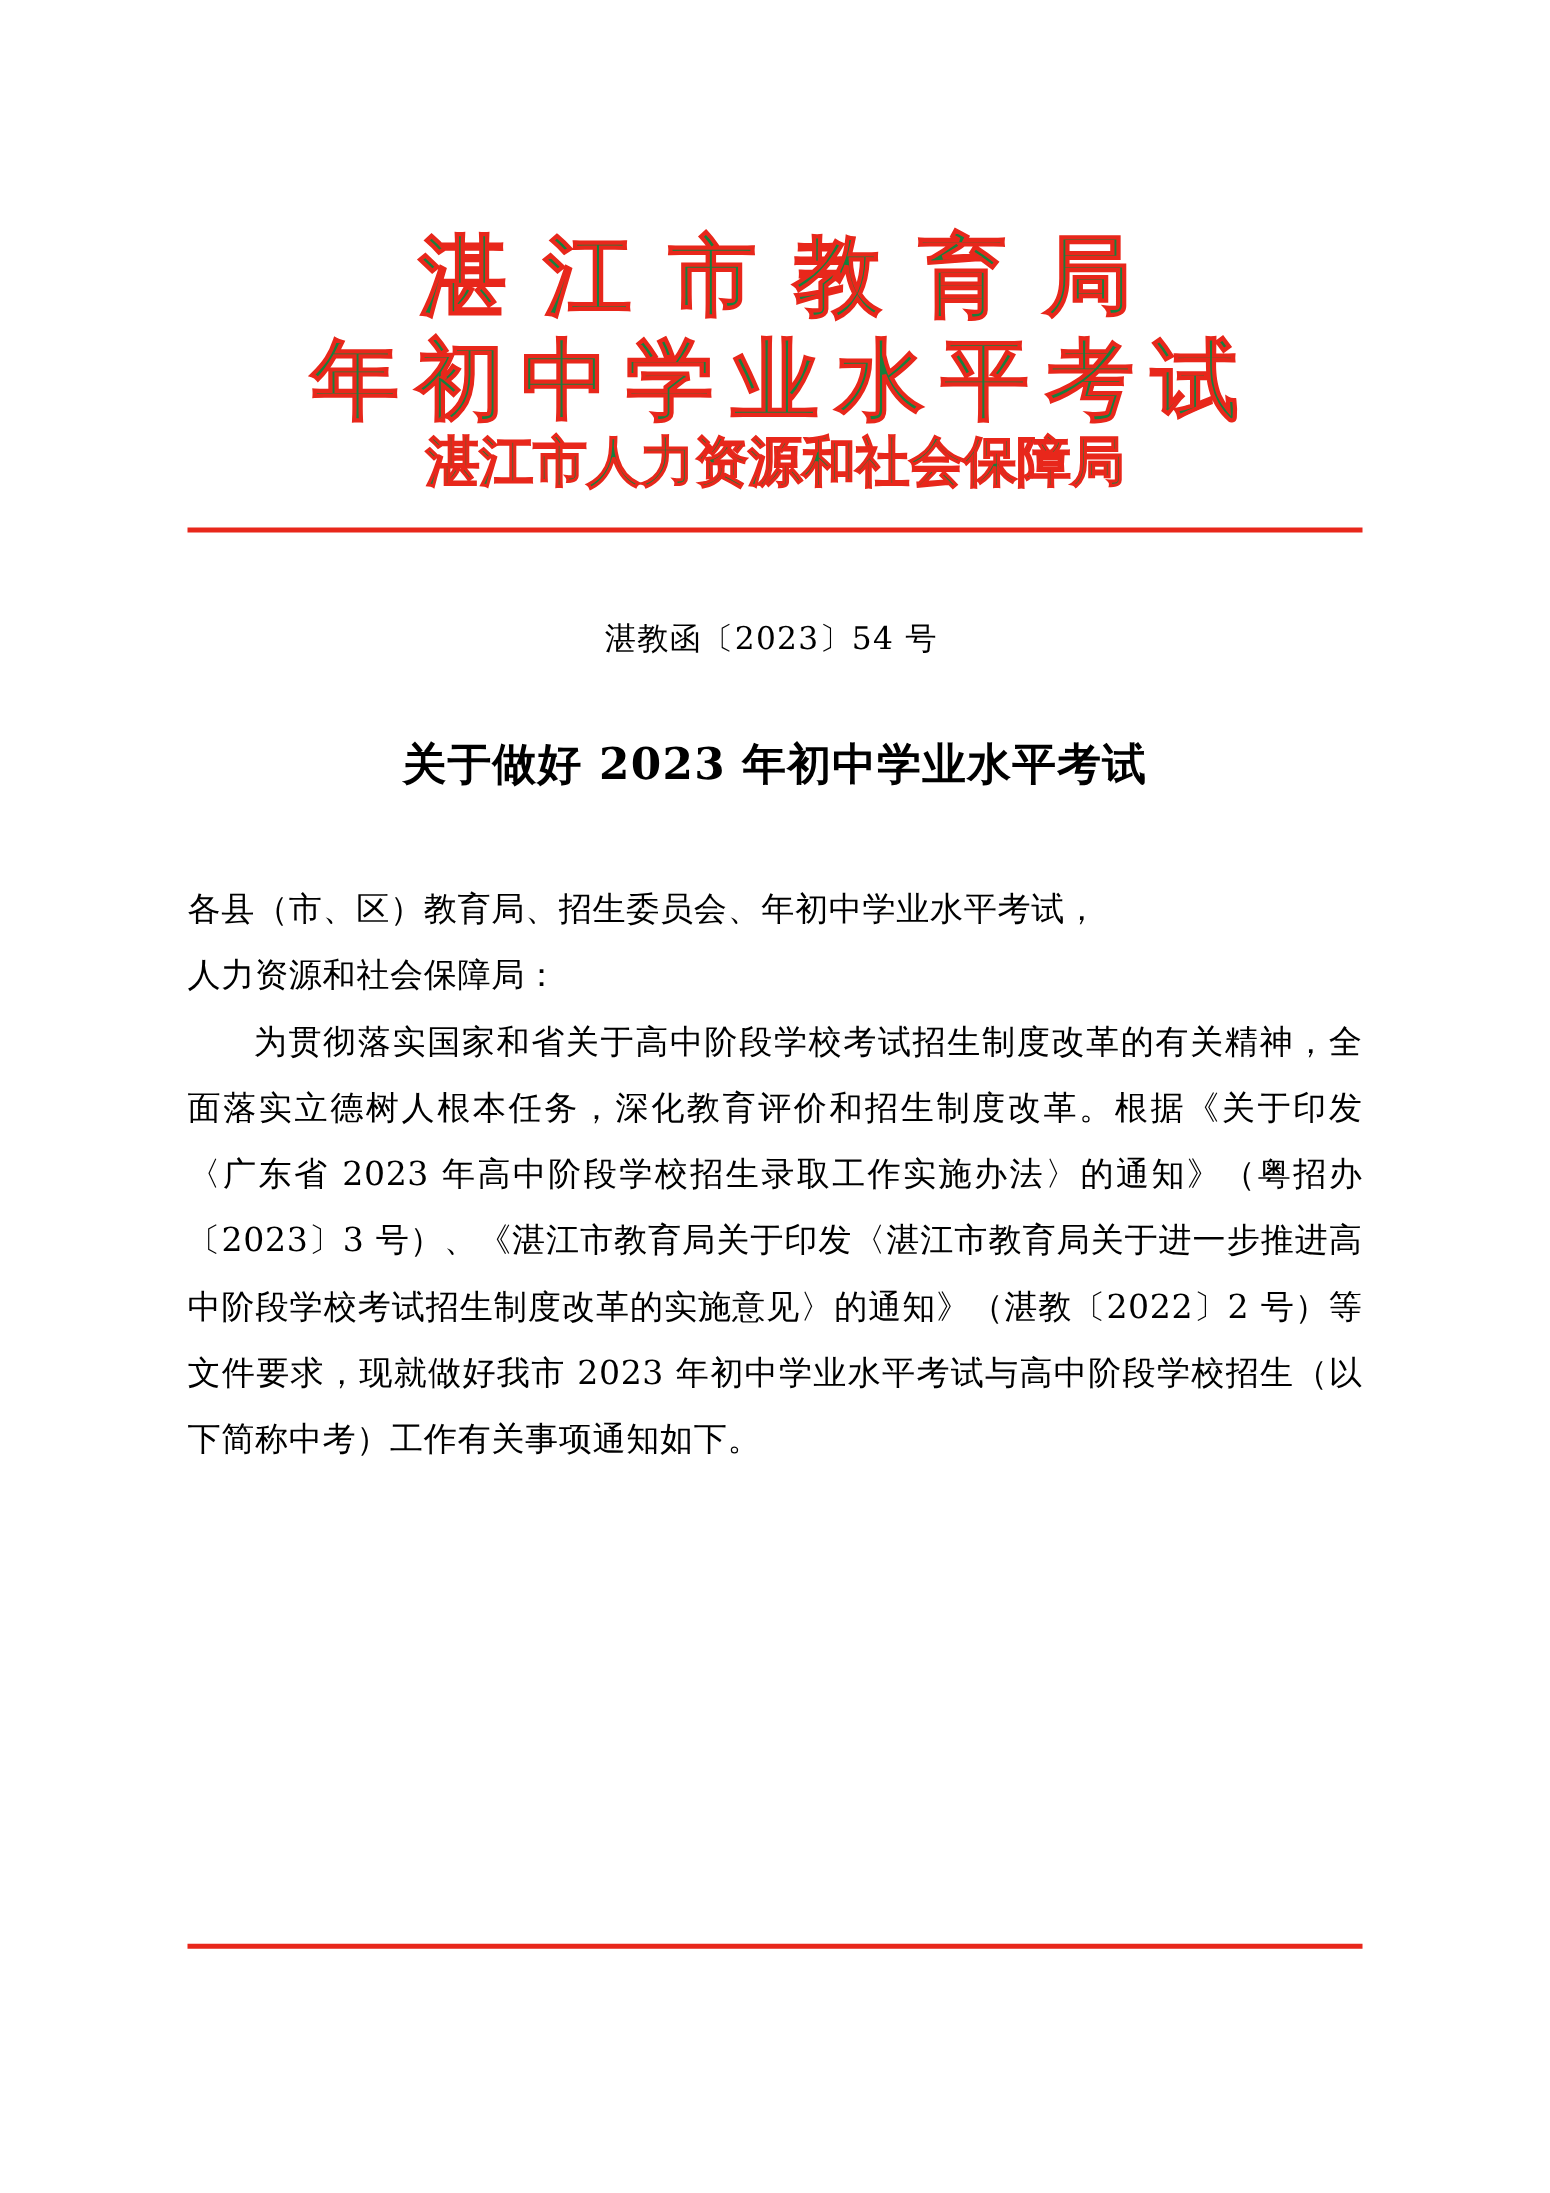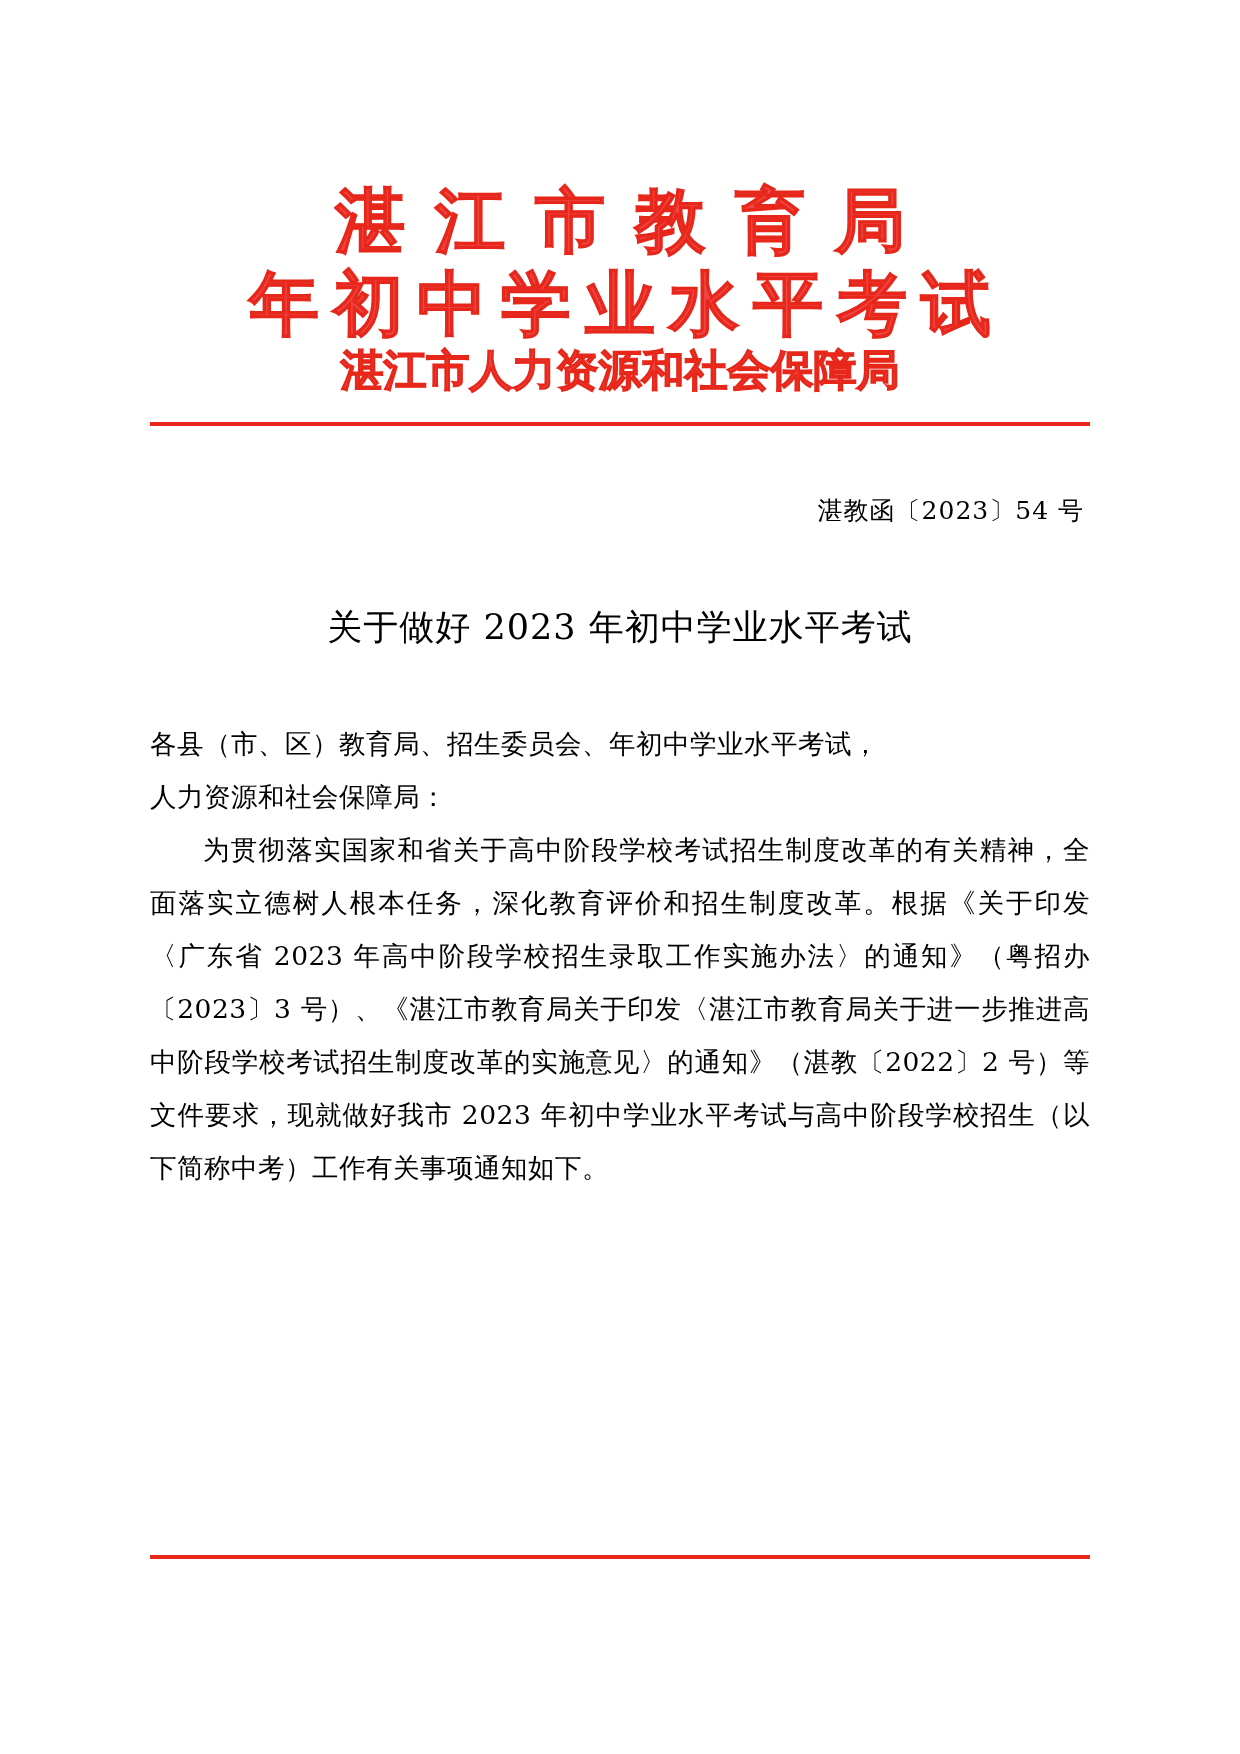--- a/index.html
+++ b/index.html
@@ -22,21 +22,21 @@
     box-sizing: border-box;
     padding: 0 150px;
   }
 
   
   .letterhead {
     padding-top: 180px;
     text-align: center;
   }
   .lh-line {
-    color: #ef4444;
+    color: #15803d;
     font-family: "DejaVu Serif", "Liberation Serif", serif;
     font-weight: bold;
     line-height: 1.18;
     white-space: nowrap;
     -webkit-text-stroke: 1.2px #e8271b;
   }
   .lh-line-1 {
     font-size: 70px;
     letter-spacing: 30px;
     padding-left: 30px;
@@ -54,32 +54,32 @@
   .red-rule-top {
     margin-top: 26px;
     height: 0;
     border-top: 4px solid #e8271b;
     width: 100%;
   }
 
   
   .doc-number {
     margin-top: 68px;
-    text-align: right;
+    text-align: center;
     font-size: 25px;
     letter-spacing: 1px;
     padding-right: 6px;
   }
 
   
   .doc-title {
-    margin-top: 72px;
+    margin-top: 56px;
     text-align: center;
     font-size: 35px;
-    font-weight: normal;
+    font-weight: bold;
     line-height: 1.65;
     letter-spacing: 1px;
   }
   .doc-title div {
     white-space: nowrap;
   }
 
   
   .body-text {
     margin-top: 60px;

